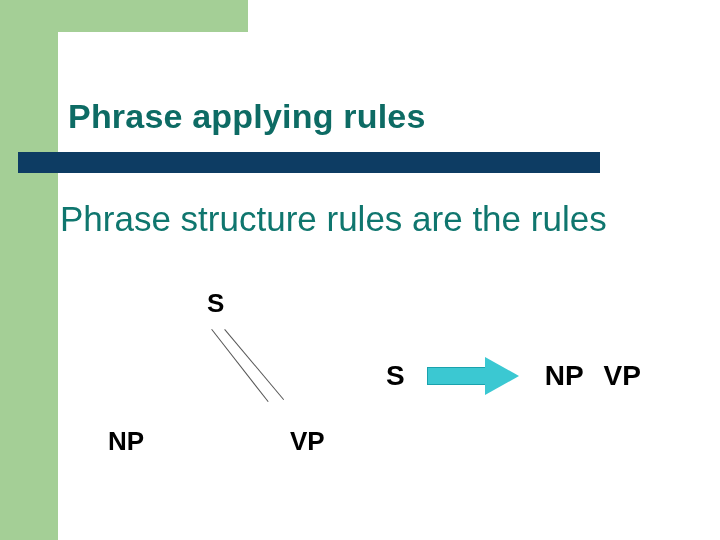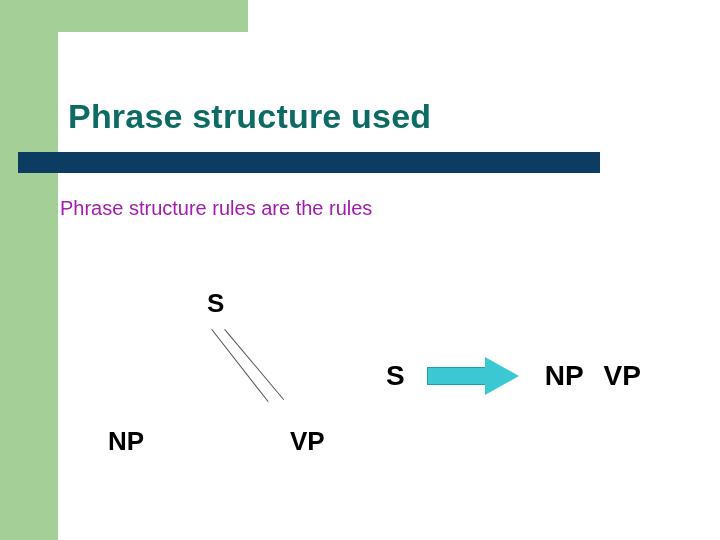--- a/index.html
+++ b/index.html
@@ -58,22 +58,22 @@
     width: 582px;
     height: 21px;
     background: #0d3c63;
   }
   
   .body-text {
     position: absolute;
     left: 60px;
     top: 194px;
     width: 640px;
-    font-size: 20px;
-    color: #a21caf;
+    font-size: 35px;
+    color: #0f766e;
     line-height: 1.42;
   }
   .body-text .line2 {
     display: block;
     padding-left: 10px;
   }
   
   .tree {
     position: absolute;
     left: 100px;
@@ -162,21 +162,21 @@
   .rule-np { margin-right: 20px; }
 </style>
 </head>
 <body>
 
 <div class="slide">
 
   <div class="green-band"></div>
   <div class="green-band-top"></div>
 
-  <div class="title">Phrase structure used</div>
+  <div class="title">Phrase applying rules</div>
 
   <div class="title-bar"></div>
 
   <div class="body-text">
     <span>Phrase structure rules are the rules</span>
   </div>
 
   <div class="tree">
     <div class="node node-s">S</div>
     <div class="branch branch-left"></div>

